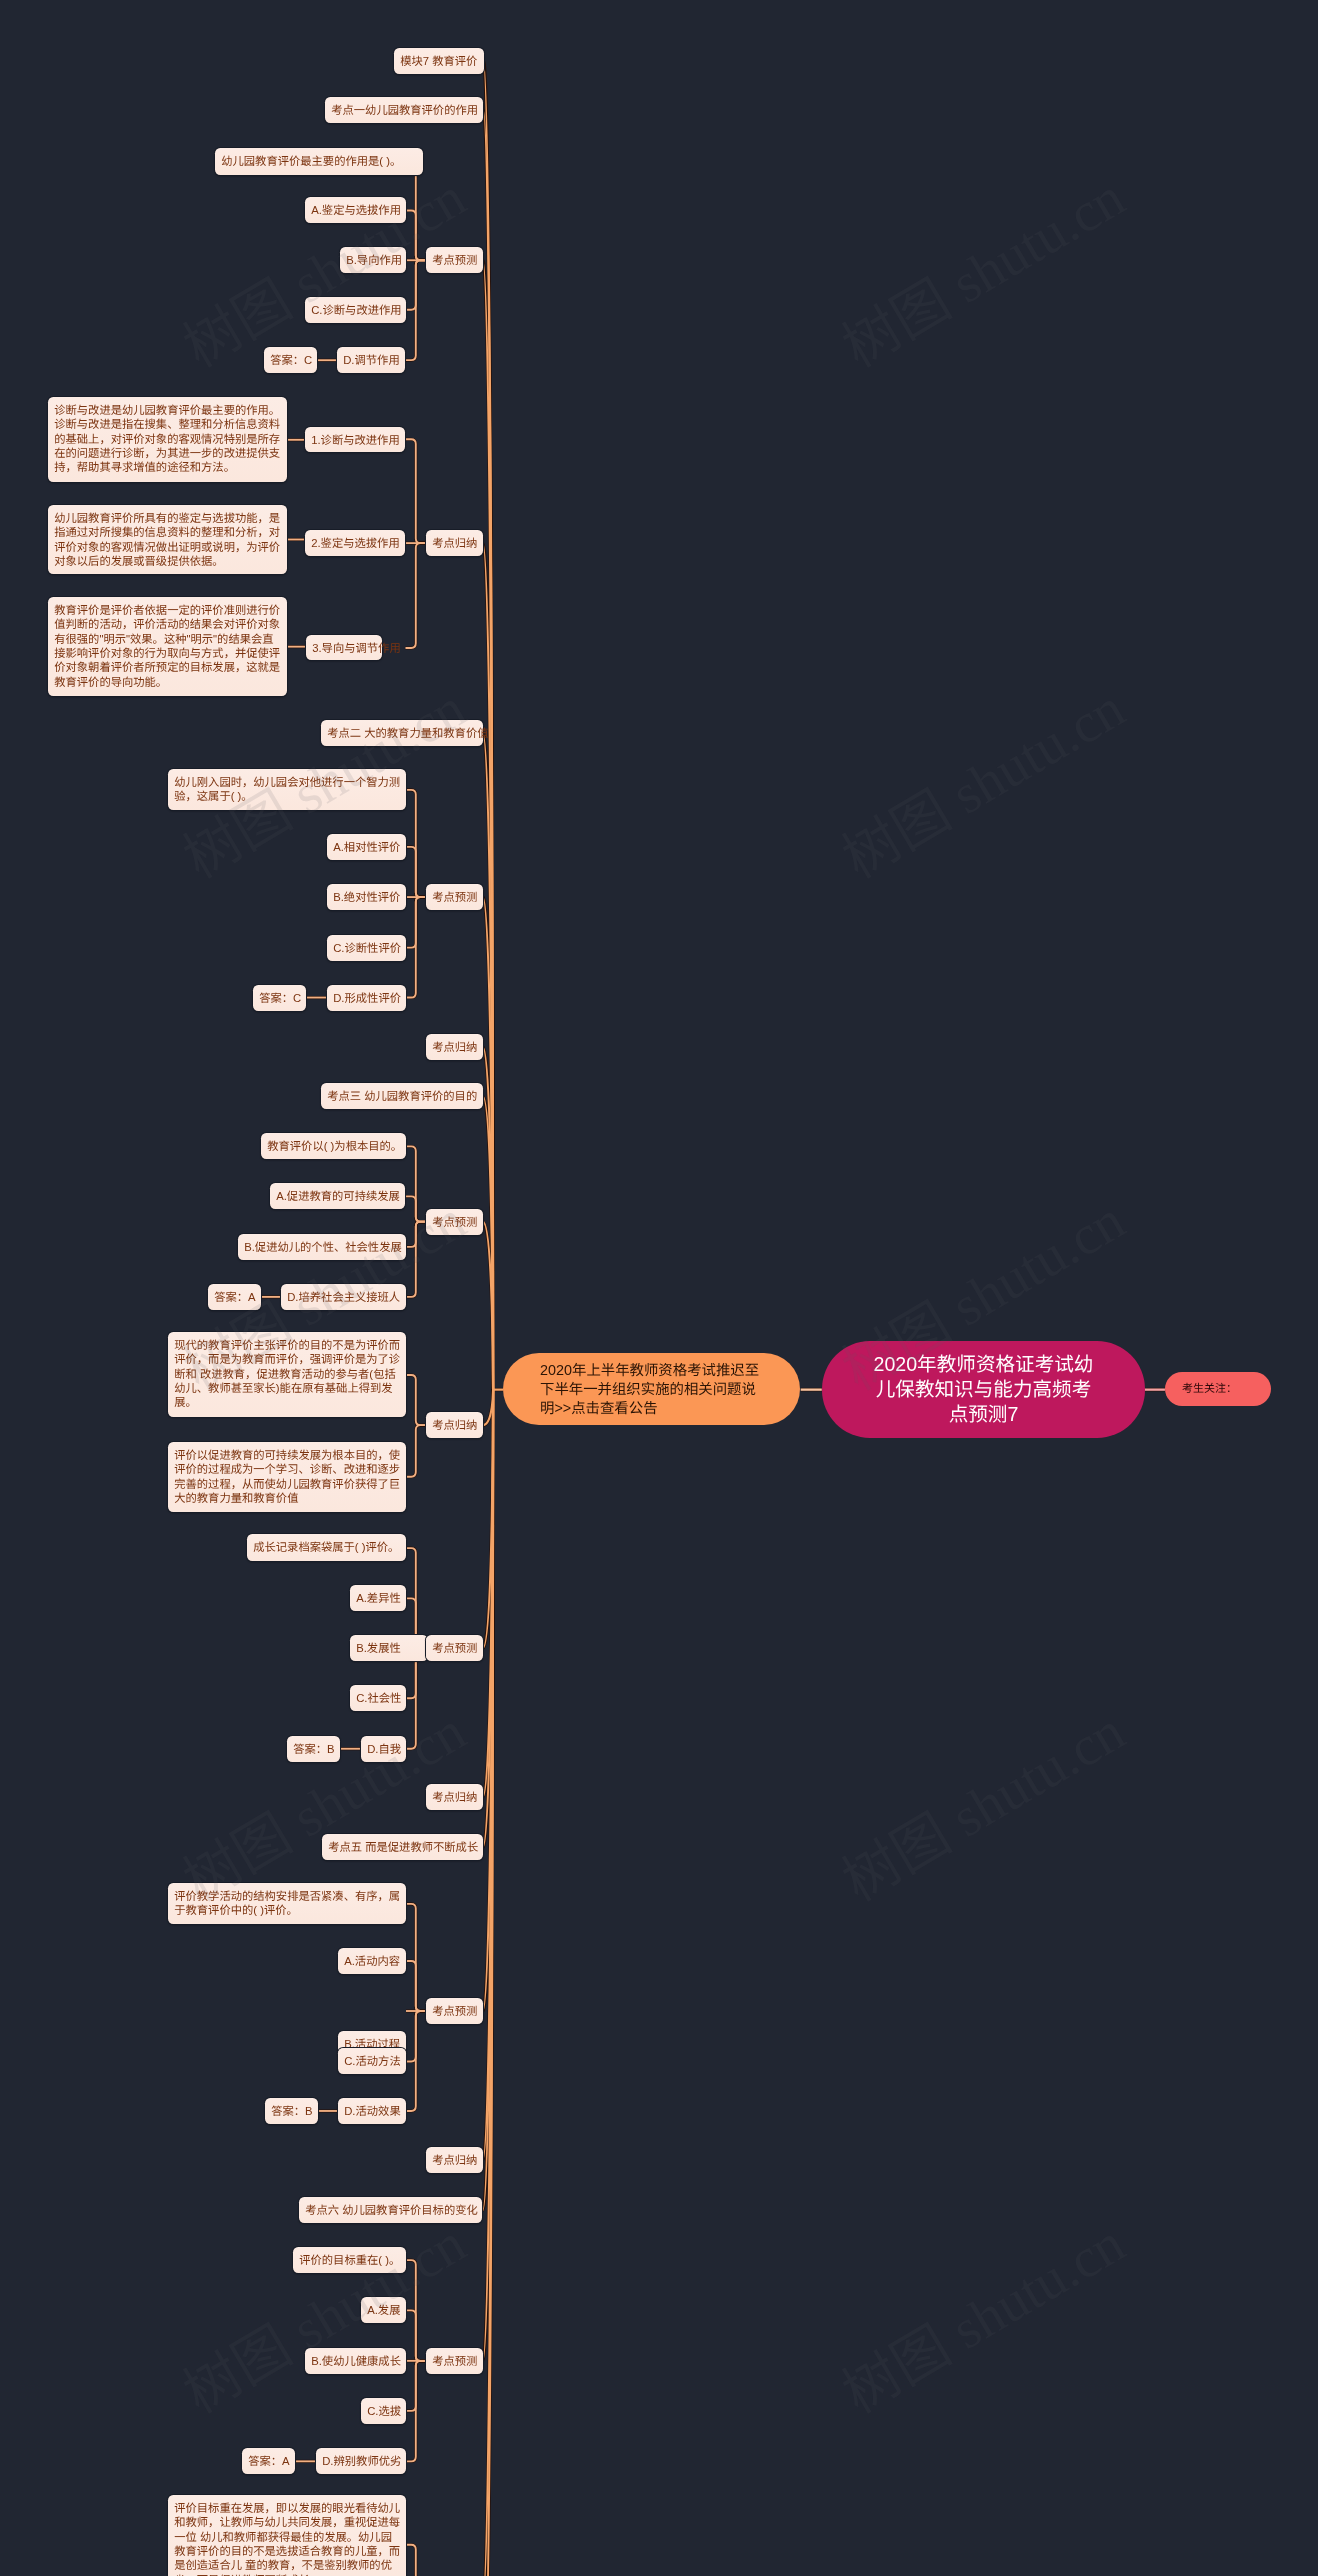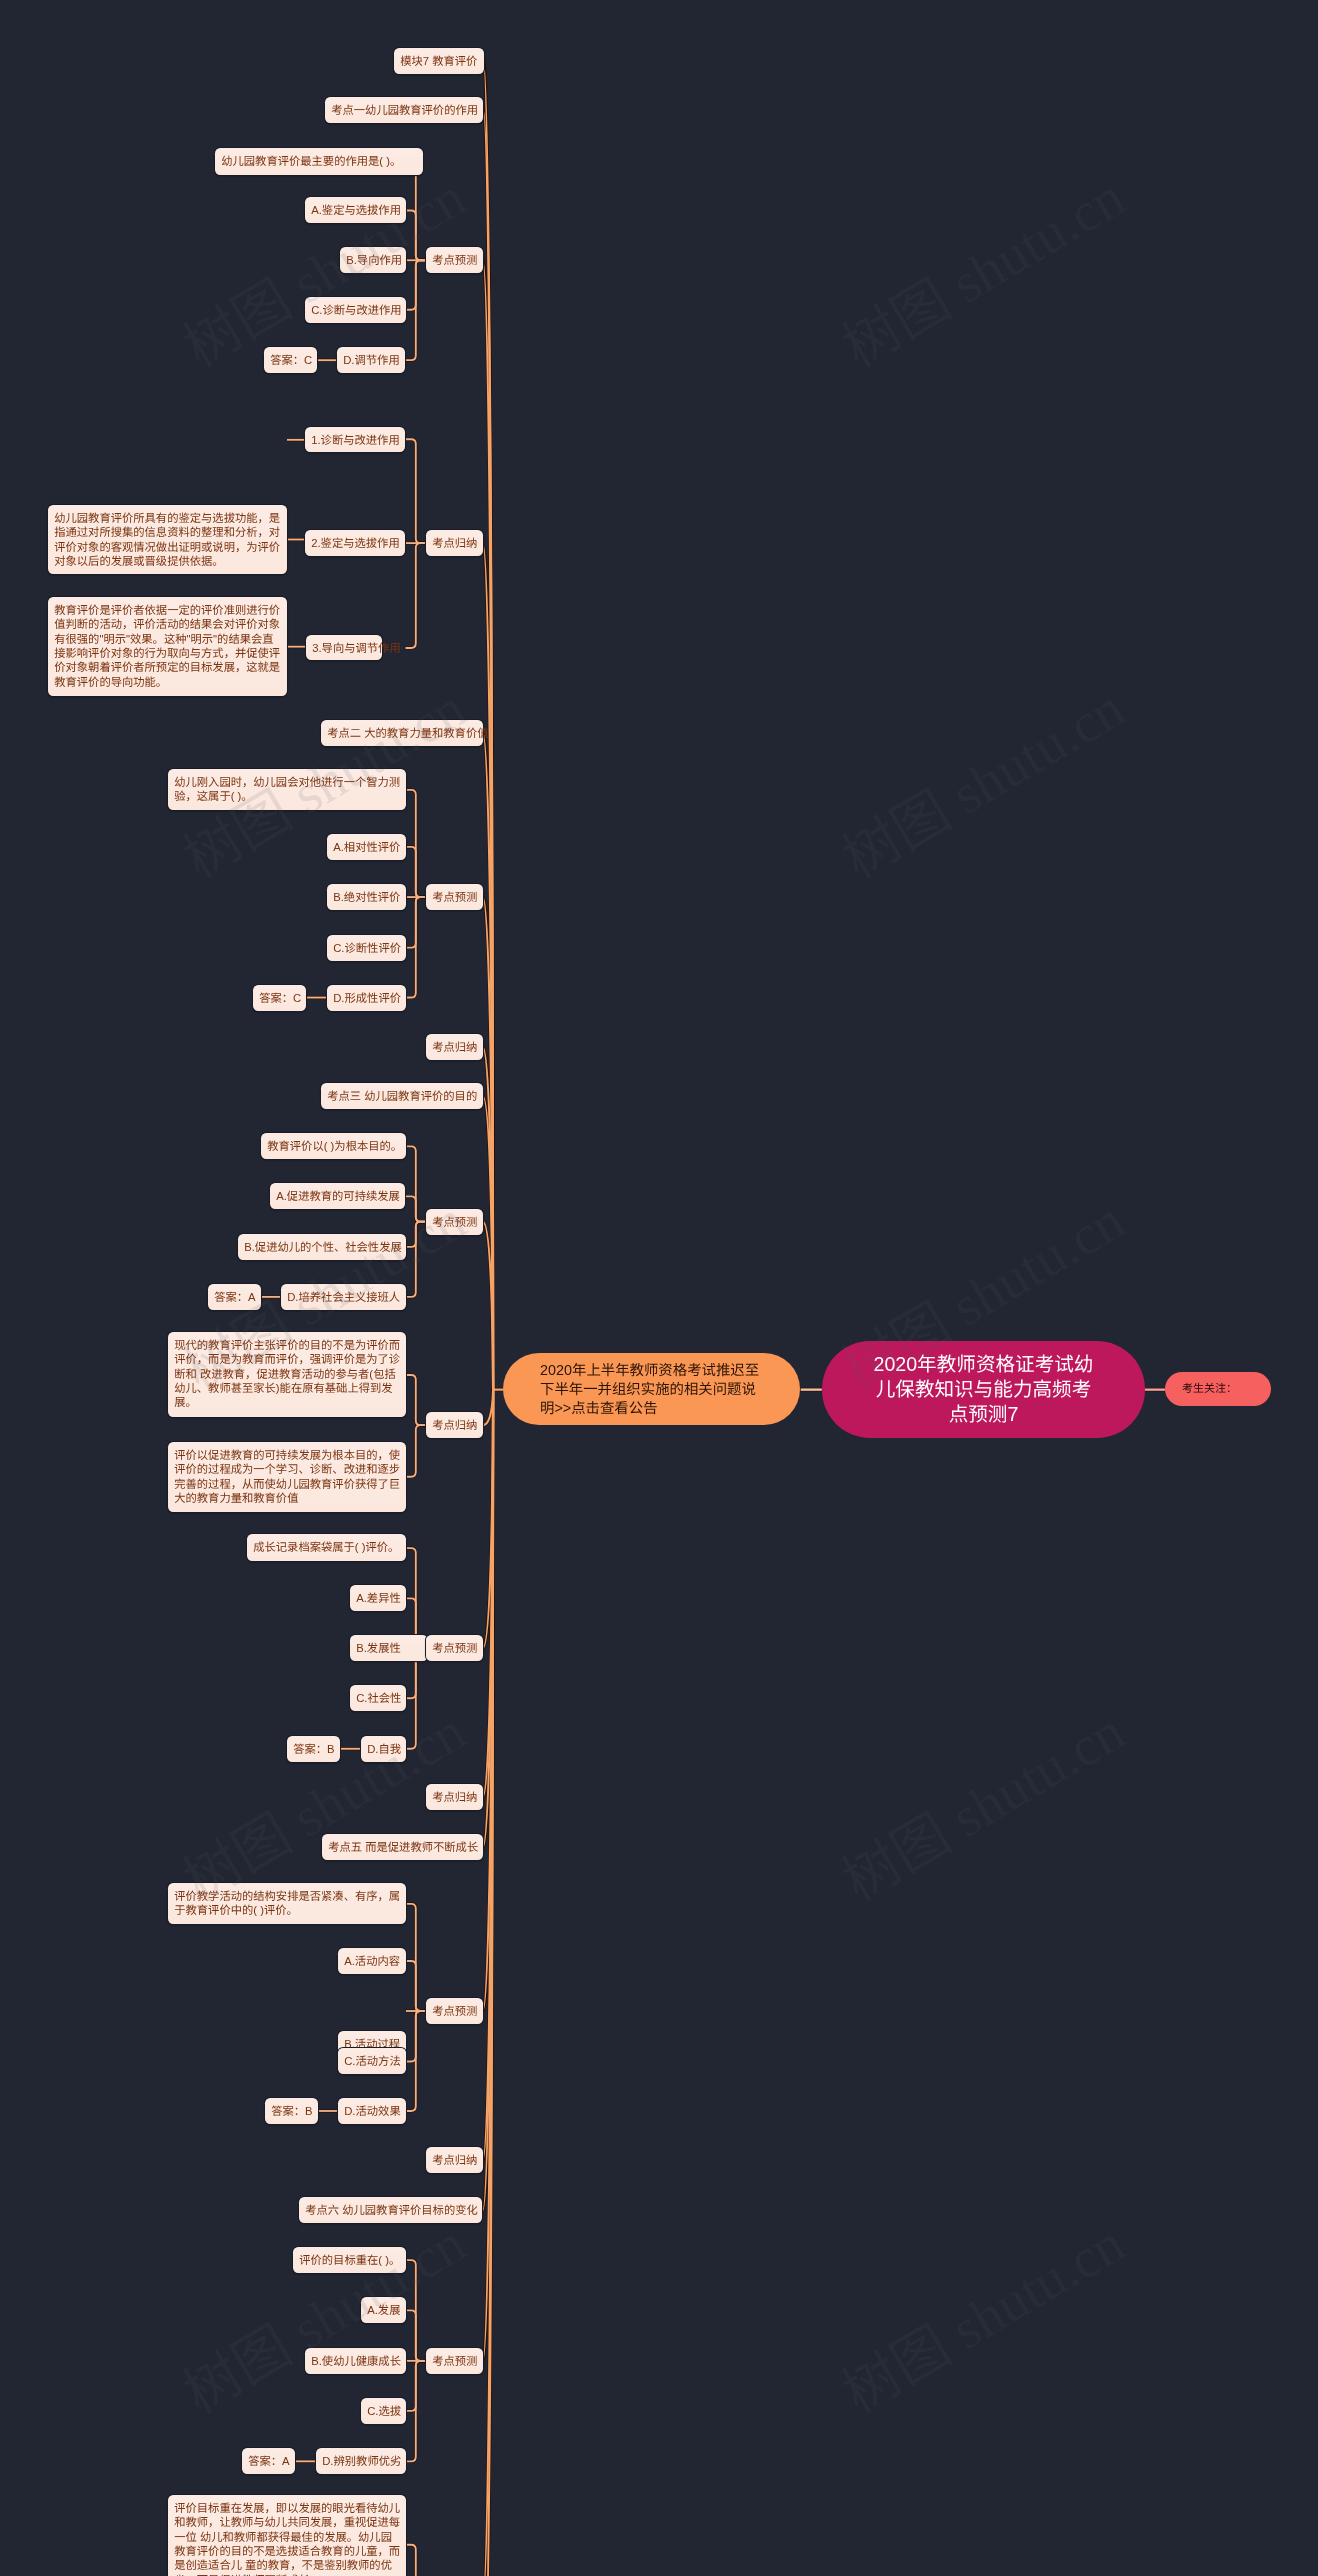--- a/index.html
+++ b/index.html
@@ -177,20 +177,25 @@
     </svg>
 <div class="node" style="left: 394px; top: 48px; width: 90px; height: 26px;">模块7 教育评价</div>
     <div class="node" style="left: 325px; top: 97px; width: 158px; height: 26px;">考点一幼儿园教育评价的作用</div>
     <div class="node" style="left: 215px; top: 148px; width: 208px; height: 27px;">幼儿园教育评价最主要的作用是( )。</div>
     <div class="node" style="left: 305px; top: 197px; width: 101px; height: 26px;">A.鉴定与选拔作用</div>
     <div class="node" style="left: 340px; top: 247px; width: 66px; height: 26px;">B.导向作用</div>
     <div class="node" style="left: 305px; top: 297px; width: 101px; height: 26px;">C.诊断与改进作用</div>
     <div class="node" style="left: 337px; top: 347px; width: 68px; height: 26px;">D.调节作用</div>
     <div class="node" style="left: 264px; top: 347px; width: 53px; height: 26px;">答案：C</div>
     <div class="node" style="left: 426px; top: 247px; width: 57px; height: 26px;">考点预测</div>
+    <div class="node" style="left: 48px; top: 397px; width: 239px; height: 85px;">诊断与改进是幼儿园教育评价最主要的作用。
+诊断与改进是指在搜集、整理和分析信息资料
+的基础上，对评价对象的客观情况特别是所存
+在的问题进行诊断，为其进一步的改进提供支
+持，帮助其寻求增值的途径和方法。</div>
     <div class="node" style="left: 305px; top: 427px; width: 100px; height: 25px;">1.诊断与改进作用</div>
     <div class="node" style="left: 48px; top: 505px; width: 239px; height: 69px;">幼儿园教育评价所具有的鉴定与选拔功能，是
 指通过对所搜集的信息资料的整理和分析，对
 评价对象的客观情况做出证明或说明，为评价
 对象以后的发展或晋级提供依据。</div>
     <div class="node" style="left: 305px; top: 530px; width: 100px; height: 26px;">2.鉴定与选拔作用</div>
     <div class="node" style="left: 48px; top: 597px; width: 239px; height: 99px;">教育评价是评价者依据一定的评价准则进行价
 值判断的活动，评价活动的结果会对评价对象
 有很强的"明示"效果。这种"明示"的结果会直
 接影响评价对象的行为取向与方式，并促使评

